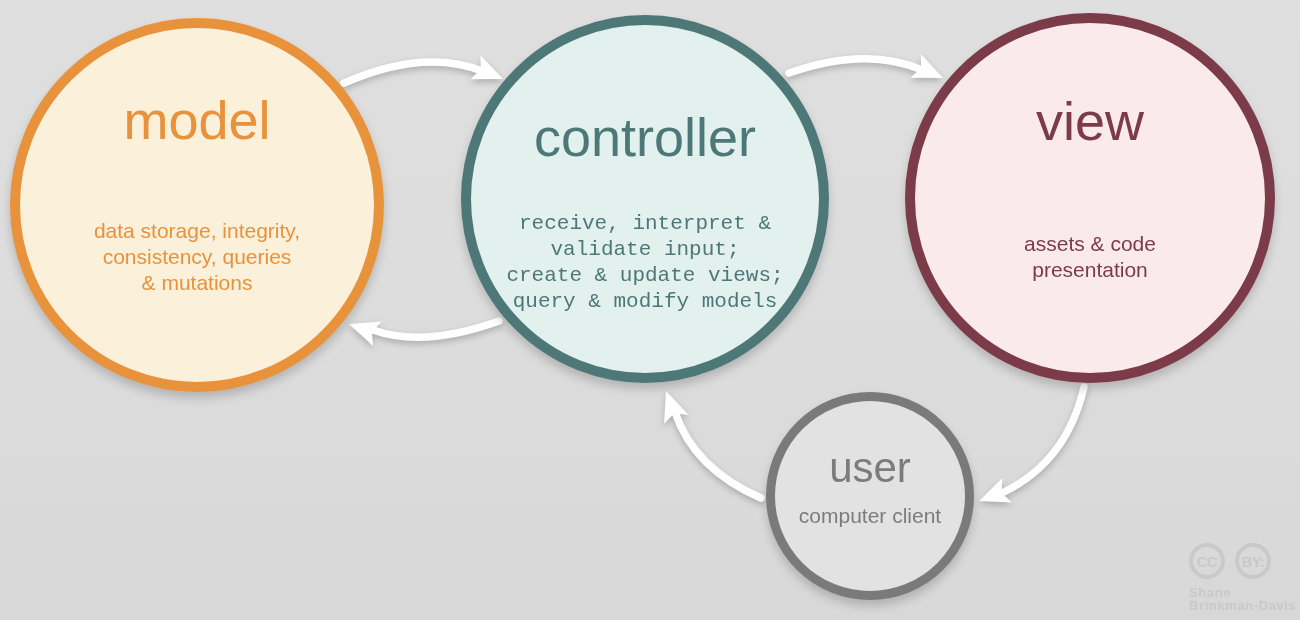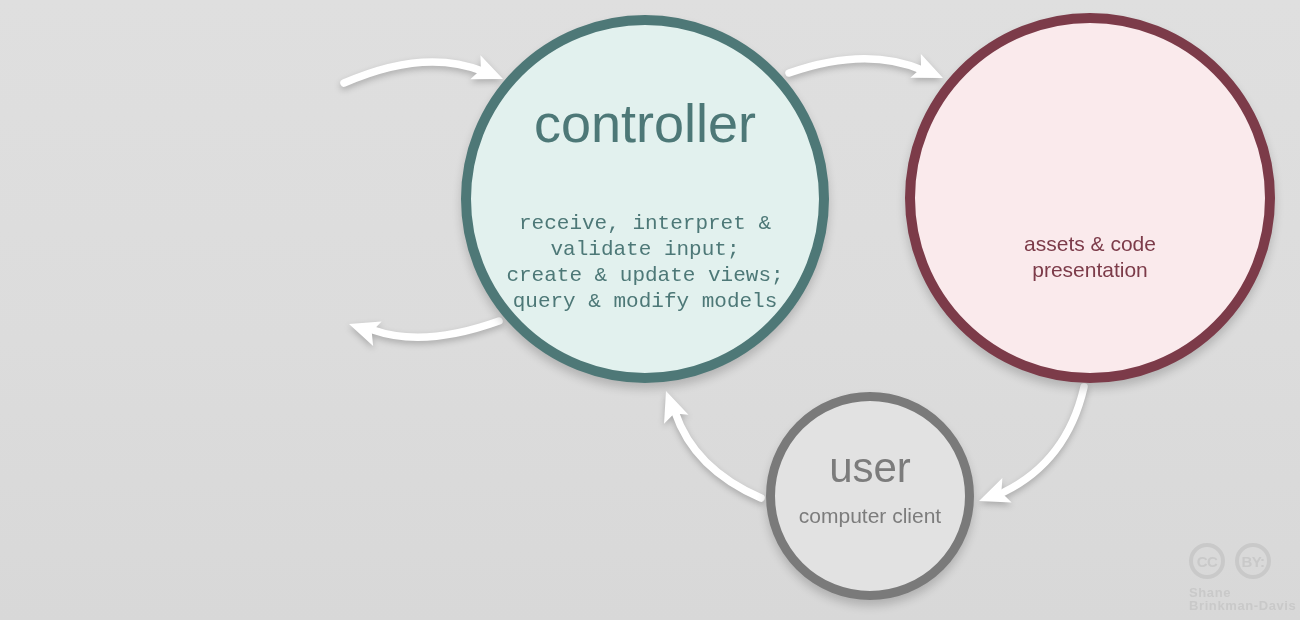--- a/index.html
+++ b/index.html
@@ -50,21 +50,21 @@
     font-size: 21px;
     line-height: 26px;
     font-weight: 400;
   }
 
   .node-model      { left: 10px;  top: 18px;  width: 374px; height: 374px; border-width: 10px; }
   .node-model      .node-title { top: 64px;  font-size: 54px; }
   .node-model      .node-desc  { top: 190px; }
 
   .node-controller { left: 461px; top: 15px;  width: 368px; height: 368px; border-width: 10px; }
-  .node-controller .node-title { top: 70px;  font-size: 54px; }
+  .node-controller .node-title { top: 84px;  font-size: 54px; }
   .node-controller .node-desc  { top: 186px; font-family: Liberation Mono, monospace; }
 
   .node-view       { left: 905px; top: 13px;  width: 370px; height: 370px; border-width: 10px; }
   .node-view       .node-title { top: 70px;  font-size: 54px; }
   .node-view       .node-desc  { top: 208px; }
 
   .node-user       { left: 766px; top: 392px; width: 208px; height: 208px; border-width: 9px; }
   .node-user       .node-title { top: 45px;  font-size: 42px; }
   .node-user       .node-desc  { top: 102px; font-size: 21px; line-height: 25px; }
 
@@ -116,31 +116,40 @@
       <path class="arrow-head" d="M0 0 L-30 -13 L-24 0 L-30 13 Z" transform="translate(349,324) rotate(199)" style="fill: rgb(255, 255, 255);"></path>
 
       <path class="arrow-line" d="M 1084 387 Q 1067 461 1004 492" style="stroke: rgb(255, 255, 255);"></path>
       <path class="arrow-head" d="M0 0 L-30 -13 L-24 0 L-30 13 Z" transform="translate(979,501) rotate(159)" style="fill: rgb(255, 255, 255);"></path>
 
       <path class="arrow-line" d="M 761 498 Q 694 469 675 412" style="stroke: rgb(255, 255, 255);"></path>
       <path class="arrow-head" d="M0 0 L-30 -13 L-24 0 L-30 13 Z" transform="translate(666,391) rotate(250)" style="fill: rgb(255, 255, 255);"></path>
     </g>
   </svg>
 
+  <div class="node node-model" style="border-color: rgb(232, 147, 60); background: rgb(251, 240, 218); color: rgb(232, 146, 60);">
+    <div class="node-title">model</div>
+    <div class="node-desc">
+      <div>data storage, integrity,</div>
+      <div>consistency, queries</div>
+      <div>&amp; mutations</div>
+    </div>
+  </div>
 
   <div class="node node-controller" style="border-color: rgb(78, 120, 119); background: rgb(226, 241, 238); color: rgb(77, 120, 119);">
     <div class="node-title">controller</div>
     <div class="node-desc">
       <div>receive, interpret &amp; validate input;</div>
       <div>create &amp; update views;</div>
       <div>query &amp; modify models</div>
     </div>
   </div>
 
   <div class="node node-view" style="border-color: rgb(124, 59, 73); background: rgb(250, 234, 236); color: rgb(124, 59, 73);">
+    <div class="node-title">view</div>
     <div class="node-desc">
       <div>assets &amp; code</div>
       <div>presentation</div>
     </div>
   </div>
 
   <div class="node node-user" style="border-color: rgb(122, 122, 122); background: rgb(226, 226, 226); color: rgb(124, 124, 124);">
     <div class="node-title">user</div>
     <div class="node-desc">
       <div>computer client</div>

